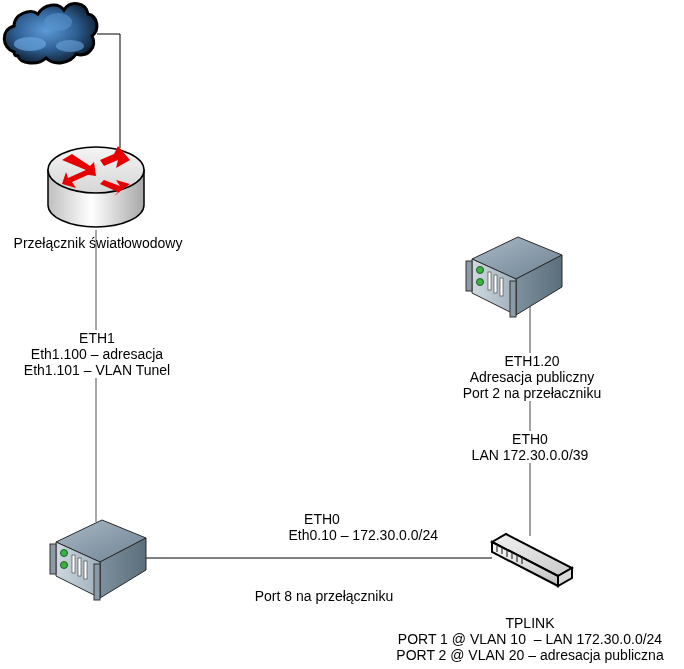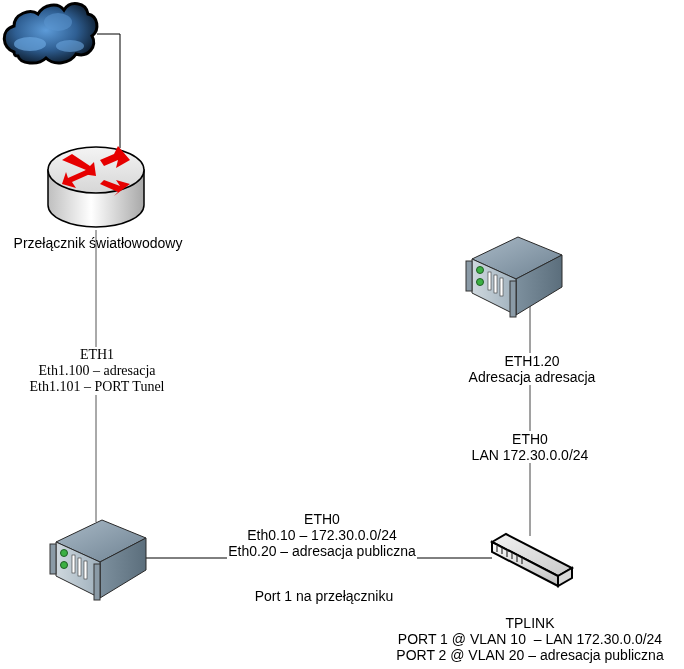--- a/index.html
+++ b/index.html
@@ -113,43 +113,43 @@
       <line x1="25" y1="21" x2="25" y2="28"></line>
       <line x1="30" y1="24" x2="30" y2="30"></line>
     </g>
   </g>
 </svg>
 
 <div class="label" style="left:0px; top:235px; width:196px;">
   <div style="background:transparent;">Przełącznik światłowodowy</div>
 </div>
 
-<div class="label" style="left:0px; top:347px; width:194px;font-family:Liberation Serif, serif;">
+<div class="label" style="left:0px; top:330px; width:194px;">
   <div>ETH1</div>
   <div>Eth1.100 – adresacja</div>
-  <div>Eth1.101 – PORT Tunel</div>
+  <div>Eth1.101 – VLAN Tunel</div>
 </div>
 
 <div class="label" style="left:432px; top:353px; width:200px;">
   <div>ETH1.20</div>
-  <div>Adresacja adresacja</div>
+  <div>Adresacja publiczny</div>
+  <div>Port 2 na przełaczniku</div>
 </div>
 
 <div class="label" style="left:430px; top:431px; width:200px;">
   <div>ETH0</div>
-  <div>LAN 172.30.0.0/24</div>
+  <div>LAN 172.30.0.0/39</div>
 </div>
 
 <div class="label" style="left:206px; top:511px; width:232px;">
   <div style="background:transparent;">ETH0</div>
-  <div style="background:transparent;">Eth0.10 – 172.30.0.0/24</div>
-  <div style="display:inline-block; padding:0 1px;">Eth0.20 – adresacja publiczna</div>
+  <div style="background:transparent;text-align:right;">Eth0.10 – 172.30.0.0/24</div>
 </div>
 
 <div class="label" style="left:226px; top:588px; width:196px;">
-  <div>Port 1 na przełączniku</div>
+  <div>Port 8 na przełączniku</div>
 </div>
 
 <div class="label" style="left:374px; top:615px; width:312px;">
   <div>TPLINK</div>
   <div style="white-space:pre;">PORT 1 @ VLAN 10  – LAN 172.30.0.0/24</div>
   <div>PORT 2 @ VLAN 20 – adresacja publiczna</div>
 </div>
 
 </body></html>

